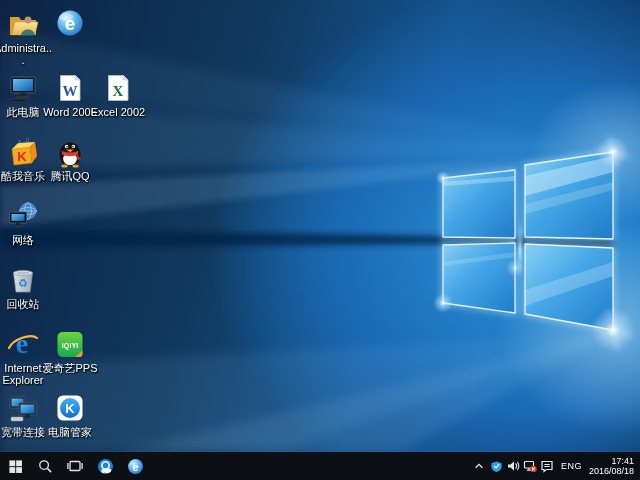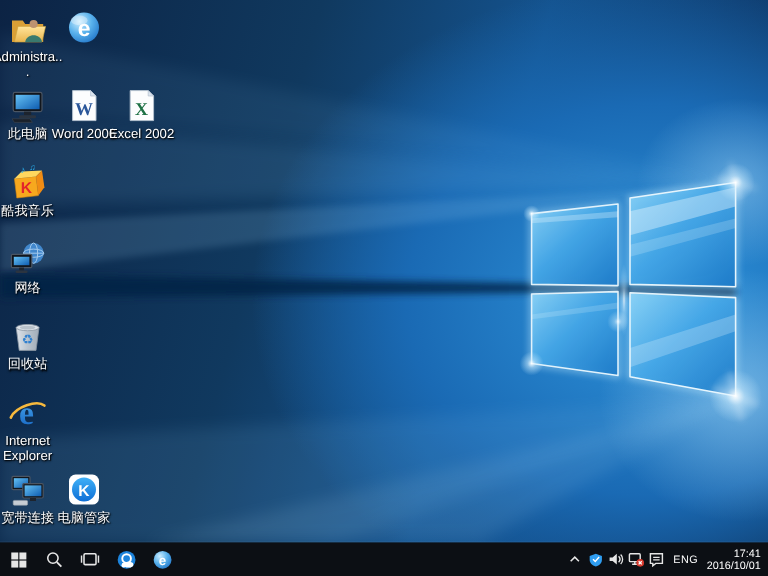--- a/index.html
+++ b/index.html
@@ -183,20 +183,36 @@
       <polygon points="5,13 23,11 25,27 7,29" fill="#f7a81e" stroke="#d88a10" stroke-width=".5"></polygon>
       <polygon points="5,13 11,7 28,6 23,11" fill="#ffd75e"></polygon>
       <polygon points="23,11 28,6 30,20 25,27" fill="#f08c14"></polygon>
       <text class="ict" x="15" y="25" font-size="13" font-weight="bold" fill="#e3242b" text-anchor="middle">K</text>
       <text class="ict" x="12" y="8" font-size="8" fill="#29b6f6" text-anchor="middle">♪</text>
       <text class="ict" x="20" y="6" font-size="7" fill="#29b6f6" text-anchor="middle">♫</text>
     </svg>
     <div class="lbl">酷我音乐</div>
   </div>
 
+  <div class="cell" style="left:40px;top:136px">
+    <svg class="ic" viewBox="0 0 32 32">
+      <ellipse cx="16" cy="18.5" rx="10.5" ry="12" fill="#141414"></ellipse>
+      <ellipse cx="16" cy="23" rx="6.8" ry="6.2" fill="#fff"></ellipse>
+      <circle cx="12.6" cy="10.5" r="1.7" fill="#fff"></circle>
+        <circle cx="19.4" cy="10.5" r="1.7" fill="#fff"></circle>
+      <circle cx="13" cy="10.7" r=".8" fill="#000"></circle>
+        <circle cx="19" cy="10.7" r=".8" fill="#000"></circle>
+      <polygon points="12.5,13.5 19.5,13.5 16,16.2" fill="#f6a21c"></polygon>
+      <path d="M7.5 14.5 C11 17.3 21 17.3 24.5 14.5 L23.8 18.5 C19.5 20.8 12.5 20.8 8.2 18.5 Z" fill="#e23a2e"></path>
+      <path d="M22.5 17.5 l4.5 5.5 -3.8 1.2 z" fill="#c52c20"></path>
+      <ellipse cx="10.5" cy="30" rx="3.2" ry="1.6" fill="#f6a21c"></ellipse>
+        <ellipse cx="21.5" cy="30" rx="3.2" ry="1.6" fill="#f6a21c"></ellipse>
+    </svg>
+    <div class="lbl">腾讯QQ</div>
+  </div>
 
   <div class="cell" style="left:-7px;top:200px">
     <svg class="ic" viewBox="0 0 32 32">
       <circle cx="21" cy="11" r="8.5" fill="#4187cc"></circle>
       <ellipse cx="21" cy="11" rx="8.5" ry="3.4" fill="none" stroke="#a8cdee" stroke-width=".8"></ellipse>
       <ellipse cx="21" cy="11" rx="3.4" ry="8.5" fill="none" stroke="#a8cdee" stroke-width=".8"></ellipse>
       <line x1="12.5" y1="11" x2="29.5" y2="11" stroke="#a8cdee" stroke-width=".8"></line>
       <rect x="2.5" y="12" width="17" height="11" rx="1" fill="#11161d" stroke="#4a5563"></rect>
       <rect x="4.5" y="14" width="13" height="7" fill="url(#scrG)"></rect>
       <rect x="9" y="23" width="4" height="2.5" fill="#1d242e"></rect>
@@ -218,20 +234,28 @@
 
 
   <div class="cell" style="left:-7px;top:328px">
     <svg class="ic" viewBox="0 0 32 32">
       <text x="15" y="25" font-size="28" font-weight="bold" fill="url(#ieG)" text-anchor="middle" font-family="&quot;Liberation Serif&quot;,serif">e</text>
       <path d="M2 20 C6 11 24 5 30 10" fill="none" stroke="#f6b93d" stroke-width="2.2" stroke-linecap="round"></path>
     </svg>
     <div class="lbl">Internet Explorer</div>
   </div>
 
+  <div class="cell" style="left:40px;top:328px">
+    <svg class="ic" viewBox="0 0 32 32">
+      <rect x="3.5" y="4" width="25" height="25" rx="5" fill="url(#iqG)"></rect>
+      <path d="M21 29 h4.5 q3 0 3 -3 v-3.5 z" fill="#f59a23"></path>
+      <text class="ict" x="16" y="19.5" font-size="7.2" font-weight="bold" fill="#fff" text-anchor="middle">iQIYI</text>
+    </svg>
+    <div class="lbl">爱奇艺PPS</div>
+  </div>
 
   <div class="cell" style="left:-7px;top:392px">
     <svg class="ic" viewBox="0 0 32 32">
       <rect x="3" y="5" width="15" height="11" rx="1" fill="#11161d" stroke="#4a5563"></rect>
       <rect x="4.5" y="6.5" width="12" height="8" fill="url(#scrG)"></rect>
       <rect x="12" y="11" width="17" height="12" rx="1" fill="#11161d" stroke="#4a5563"></rect>
       <rect x="13.5" y="12.5" width="14" height="9" fill="url(#scrG)"></rect>
       <rect x="18" y="23" width="5" height="2.5" fill="#1d242e"></rect>
       <rect x="4" y="25" width="12" height="4" rx="1" fill="#c7cdd4" stroke="#9aa3ad" stroke-width=".5"></rect>
     </svg>
@@ -317,18 +341,18 @@
       <span class="tic">
         <svg width="14" height="14" viewBox="0 0 14 14">
           <path d="M2 2.5 h10 v8 h-5.5 l-2.5 2 v-2 H2 z" fill="none" stroke="#e6e6e6" stroke-width="1.2"></path>
           <line x1="4.3" y1="5.5" x2="9.7" y2="5.5" stroke="#e6e6e6" stroke-width="1"></line>
           <line x1="4.3" y1="7.5" x2="9.7" y2="7.5" stroke="#e6e6e6" stroke-width="1"></line>
         </svg>
       </span>
       <span class="lang">ENG</span>
       <div class="clock">
         <div>17:41</div>
-        <div>2016/10/01</div>
+        <div>2016/08/18</div>
       </div>
     </div>
   </div>
 
 </div>
 
 </body></html>

